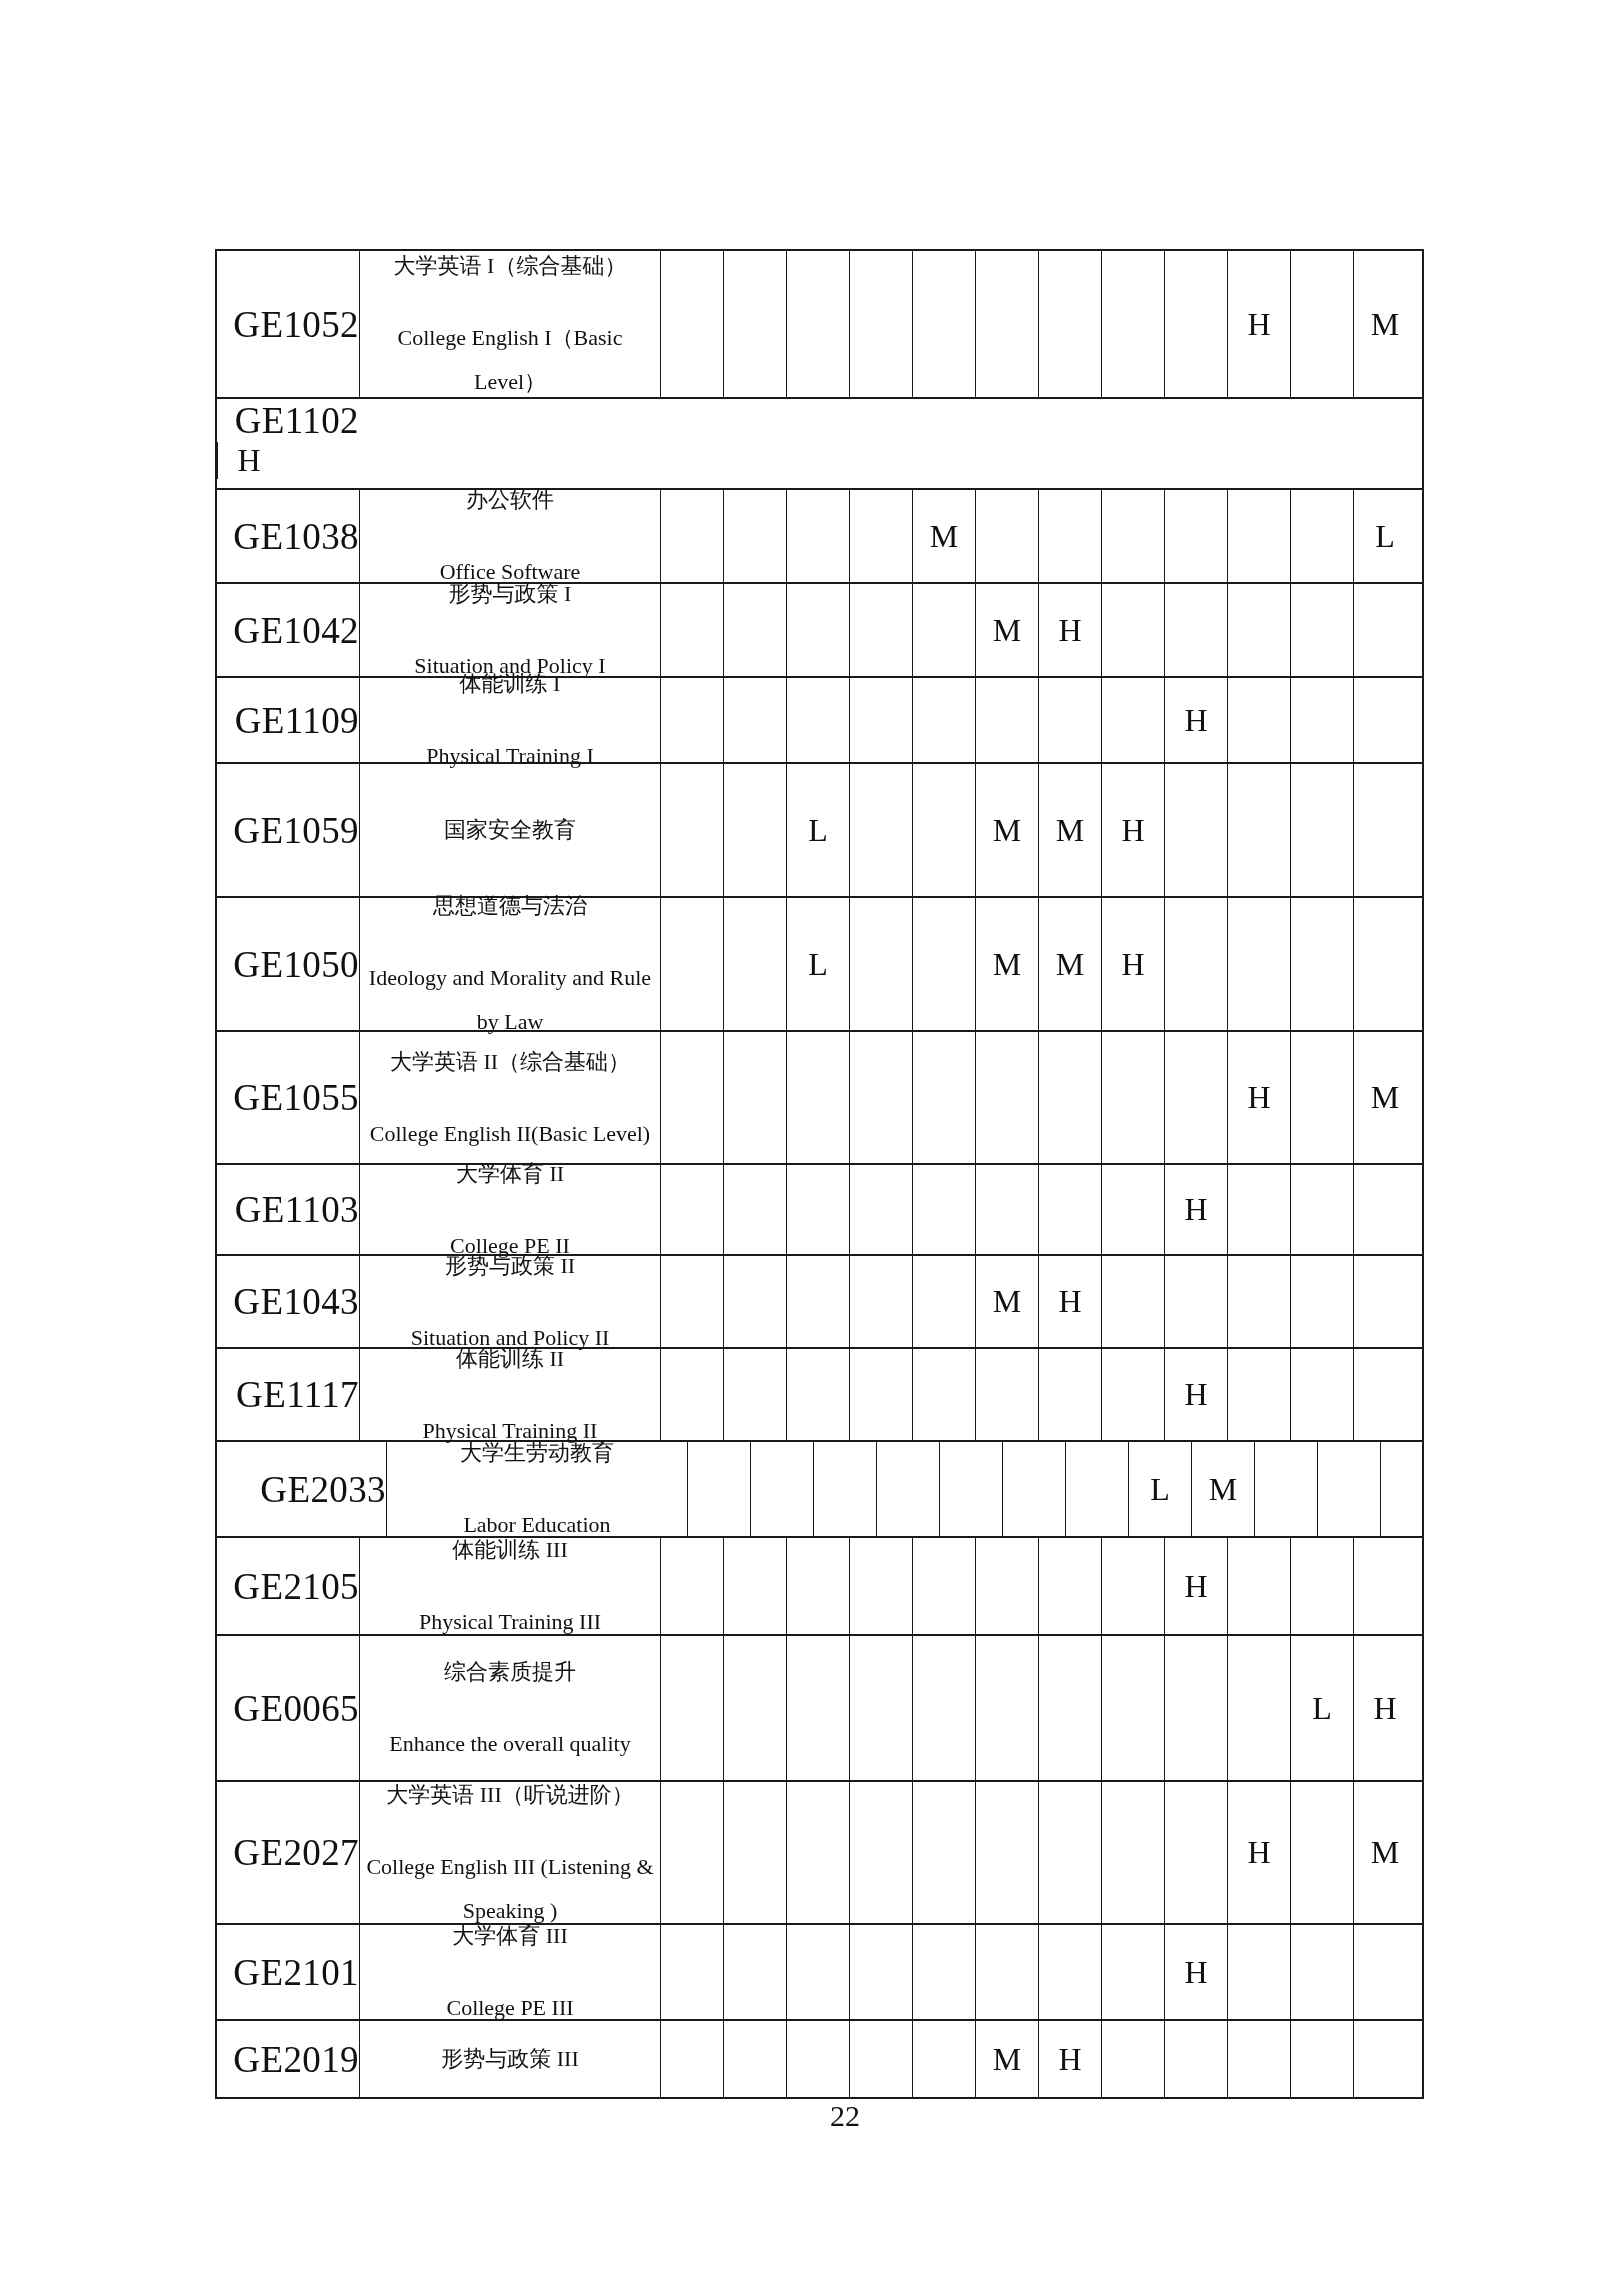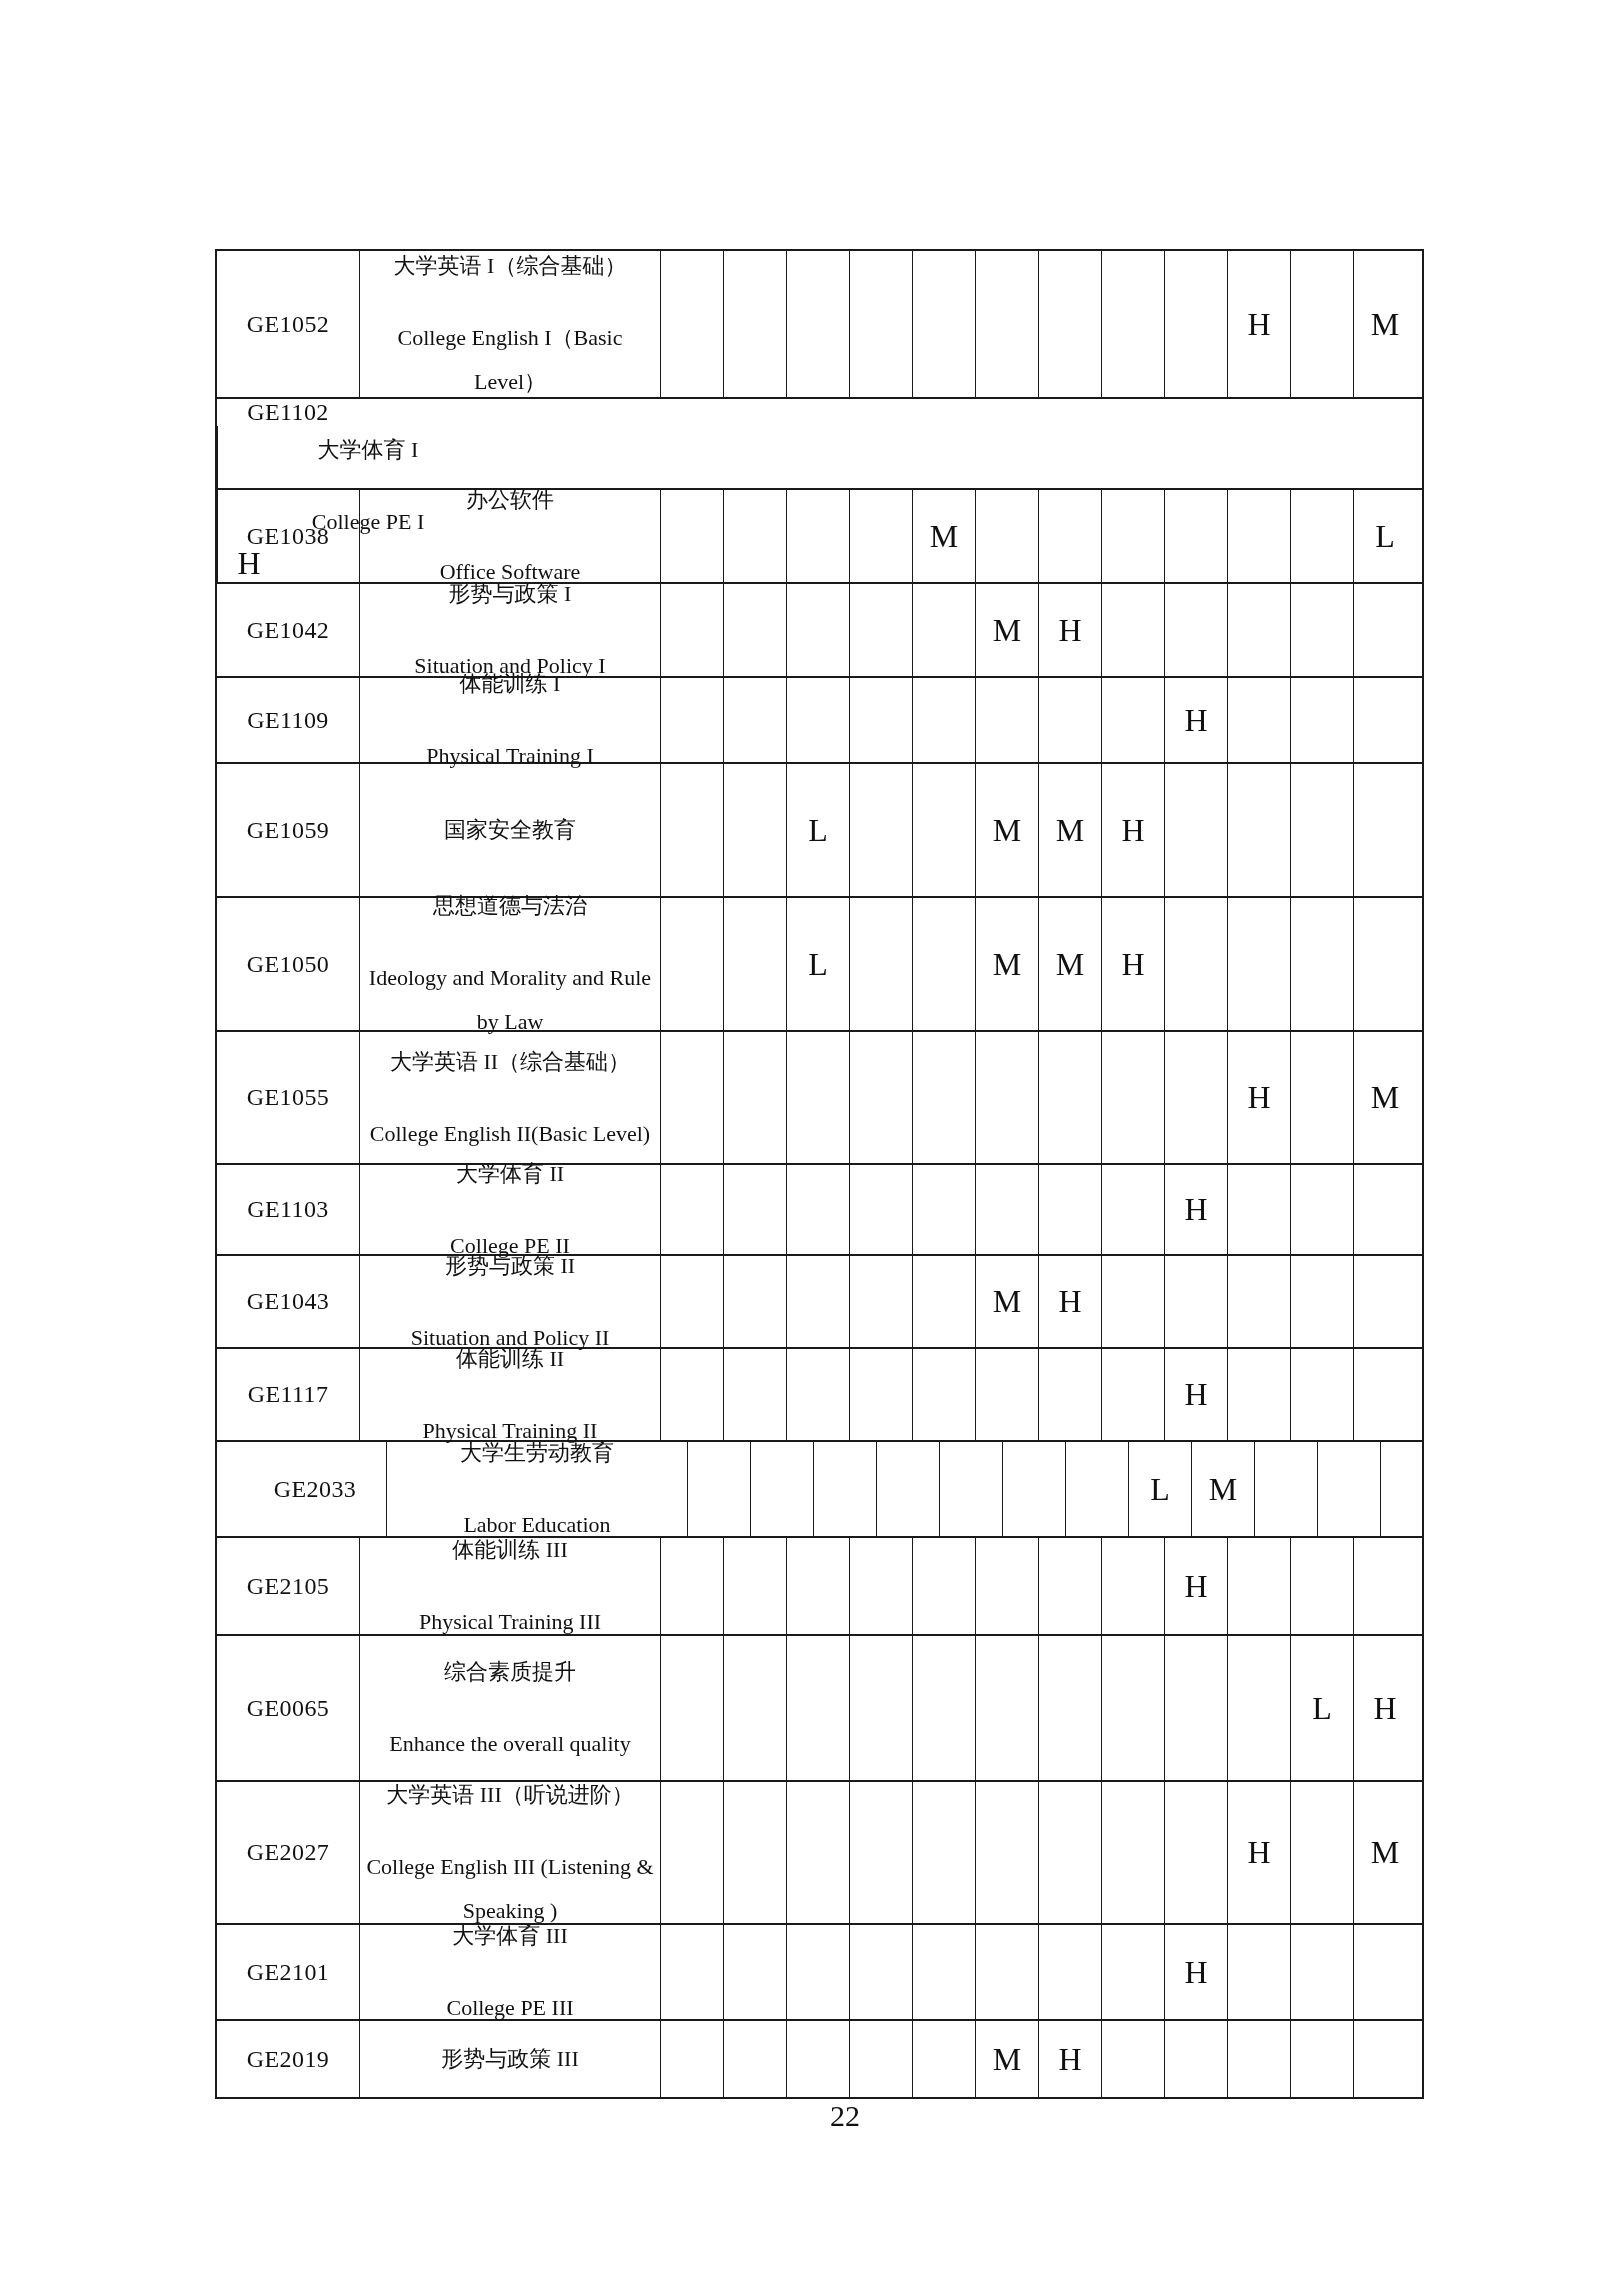--- a/index.html
+++ b/index.html
@@ -49,22 +49,23 @@
     align-items: center;
     justify-content: center;
     flex: 0 0 auto;
   }
   .cell:first-child {
     border-left: none;
   }
 
   .code-cell {
     width: 142px;
-    font-size: 24px;
+    font-size: 37px;
     letter-spacing: 0.4px;
+    align-items: flex-end;
   }
 
   .name-cell {
     width: 301px;
     padding: 1.6px 2.4px;
     text-align: center;
     font-size: 22px;
     line-height: 44px;
     gap: 28px;
   }
@@ -118,24 +119,20 @@
         </div>
         <div class="cell mark-cell"></div>
         <div class="cell mark-cell">
           <span>M</span>
         </div>
       </div>
       <div class="trow" style="height: 91px; flex-direction: column;">
     <div class="cell code-cell">
       <span>GE1102</span>
     </div>
-    <div class="cell name-cell">
-      <span class="name-zh">大学体育 I</span>
-      <span class="name-en">College PE I</span>
-    </div>
   <div class="cell mark-cell"></div>
         <div class="cell mark-cell"></div>
         <div class="cell mark-cell"></div>
         <div class="cell mark-cell"></div>
         <div class="cell mark-cell"></div>
         <div class="cell mark-cell"></div>
         <div class="cell mark-cell"></div>
         <div class="cell mark-cell"></div>
         <div class="cell mark-cell">
           <span>H</span>

